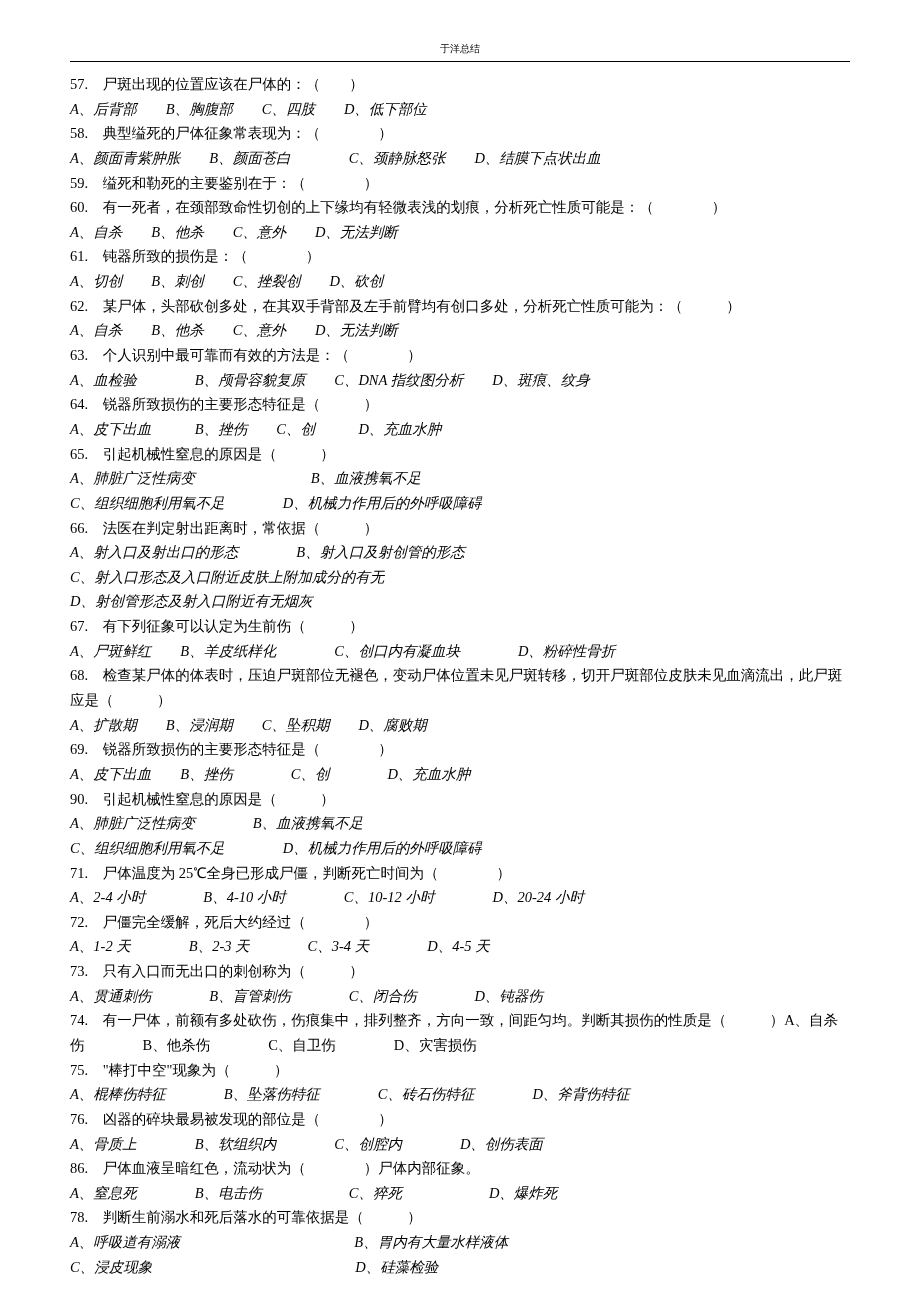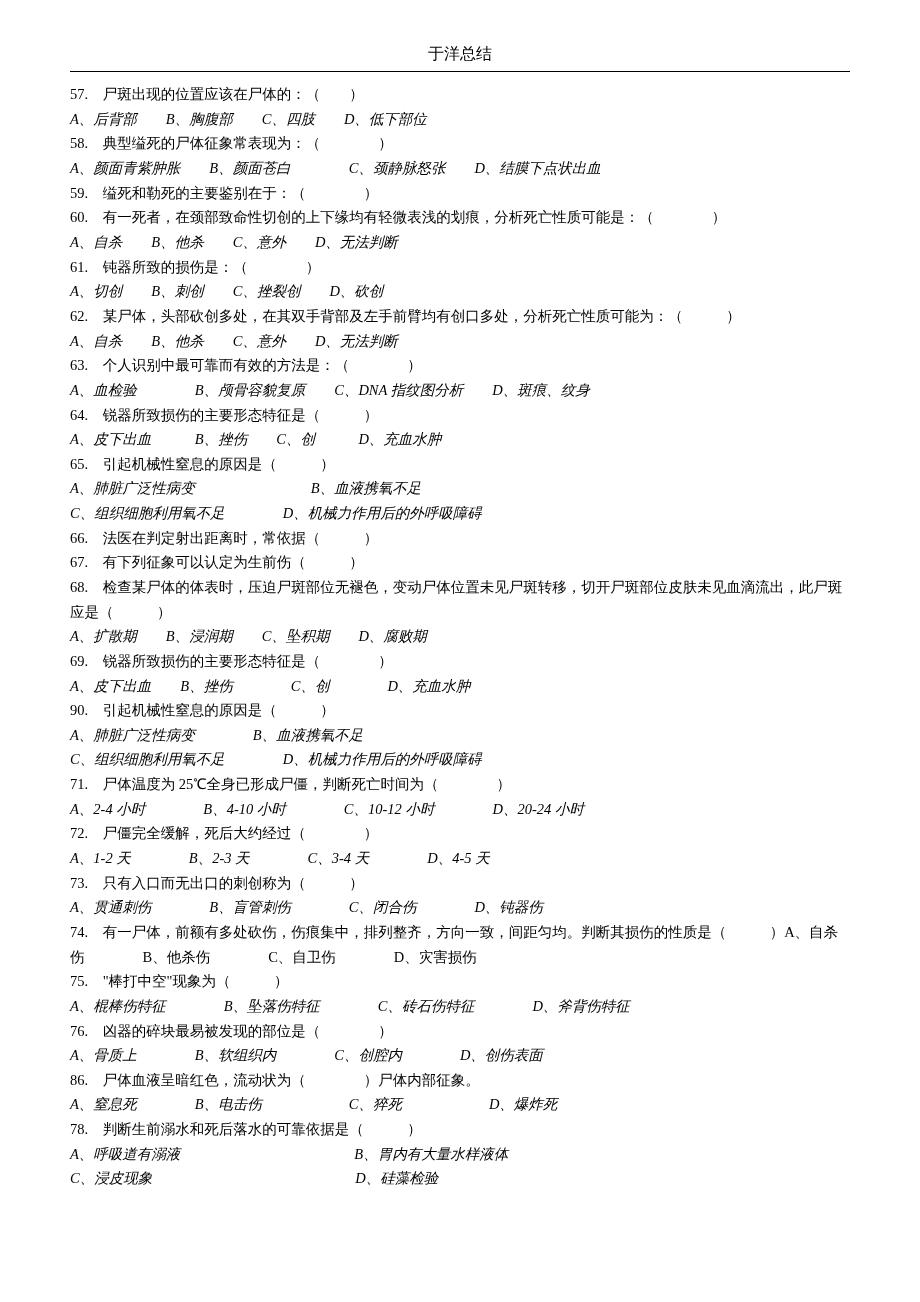--- a/index.html
+++ b/index.html
@@ -8,21 +8,21 @@
     font-family: "SimSun", "宋体", serif;
     font-size: 14.5px;
     line-height: 1.7;
     color: #000;
     background: #fff;
     width: 920px;
     box-sizing: border-box;
   }
   .header {
     text-align: center;
-    font-size: 16px;
+    font-size: 10px;
     margin-bottom: 4px;
   }
   .rule {
     border: none;
     border-top: 1.5px solid #000;
     margin: 2px 0 10px 0;
   }
   .q {
     margin: 0;
     white-space: pre-wrap;
@@ -52,21 +52,25 @@
     <div class="q">62.　某尸体，头部砍创多处，在其双手背部及左手前臂均有创口多处，分析死亡性质可能为：（　　　）</div>
     <div class="opts">A、自杀　　B、他杀　　C、意外　　D、无法判断</div>
     <div class="q">63.　个人识别中最可靠而有效的方法是：（　　　　）</div>
     <div class="opts">A、血检验　　　　B、颅骨容貌复原　　C、DNA 指纹图分析　　D、斑痕、纹身</div>
     <div class="q">64.　锐器所致损伤的主要形态特征是（　　　）</div>
     <div class="opts">A、皮下出血　　　B、挫伤　　C、创　　　D、充血水肿</div>
     <div class="q">65.　引起机械性窒息的原因是（　　　）</div>
     <div class="opts">A、肺脏广泛性病变　　　　　　　　B、血液携氧不足
 C、组织细胞利用氧不足　　　　D、机械力作用后的外呼吸障碍</div>
     <div class="q">66.　法医在判定射出距离时，常依据（　　　）</div>
+    <div class="opts">A、射入口及射出口的形态　　　　B、射入口及射创管的形态
+C、射入口形态及入口附近皮肤上附加成分的有无
+D、射创管形态及射入口附近有无烟灰</div>
     <div class="q">67.　有下列征象可以认定为生前伤（　　　）</div>
+    <div class="opts">A、尸斑鲜红　　B、羊皮纸样化　　　　C、创口内有凝血块　　　　D、粉碎性骨折</div>
     <div class="q">68.　检查某尸体的体表时，压迫尸斑部位无褪色，变动尸体位置未见尸斑转移，切开尸斑部位皮肤未见血滴流出，此尸斑应是（　　　）</div>
     <div class="opts">A、扩散期　　B、浸润期　　C、坠积期　　D、腐败期</div>
     <div class="q">69.　锐器所致损伤的主要形态特征是（　　　　）</div>
     <div class="opts">A、皮下出血　　B、挫伤　　　　C、创　　　　D、充血水肿</div>
     <div class="q">90.　引起机械性窒息的原因是（　　　）</div>
     <div class="opts">A、肺脏广泛性病变　　　　B、血液携氧不足
 C、组织细胞利用氧不足　　　　D、机械力作用后的外呼吸障碍</div>
     <div class="q">71.　尸体温度为 25℃全身已形成尸僵，判断死亡时间为（　　　　）</div>
     <div class="opts">A、2-4 小时　　　　B、4-10 小时　　　　C、10-12 小时　　　　D、20-24 小时</div>
     <div class="q">72.　尸僵完全缓解，死后大约经过（　　　　）</div>

